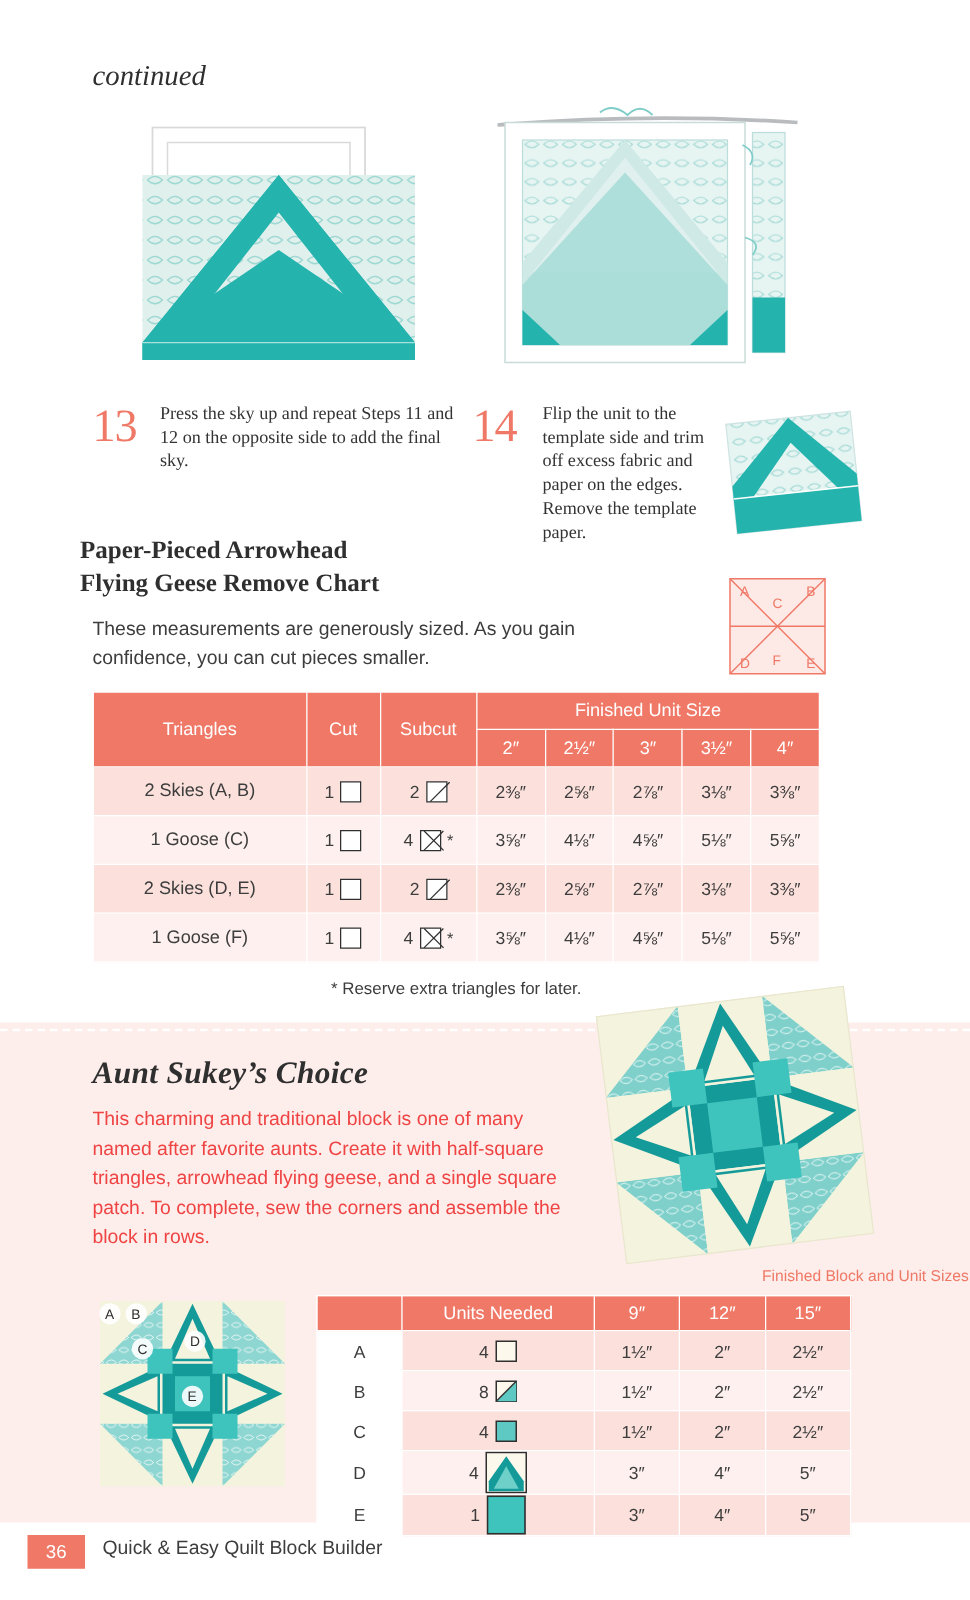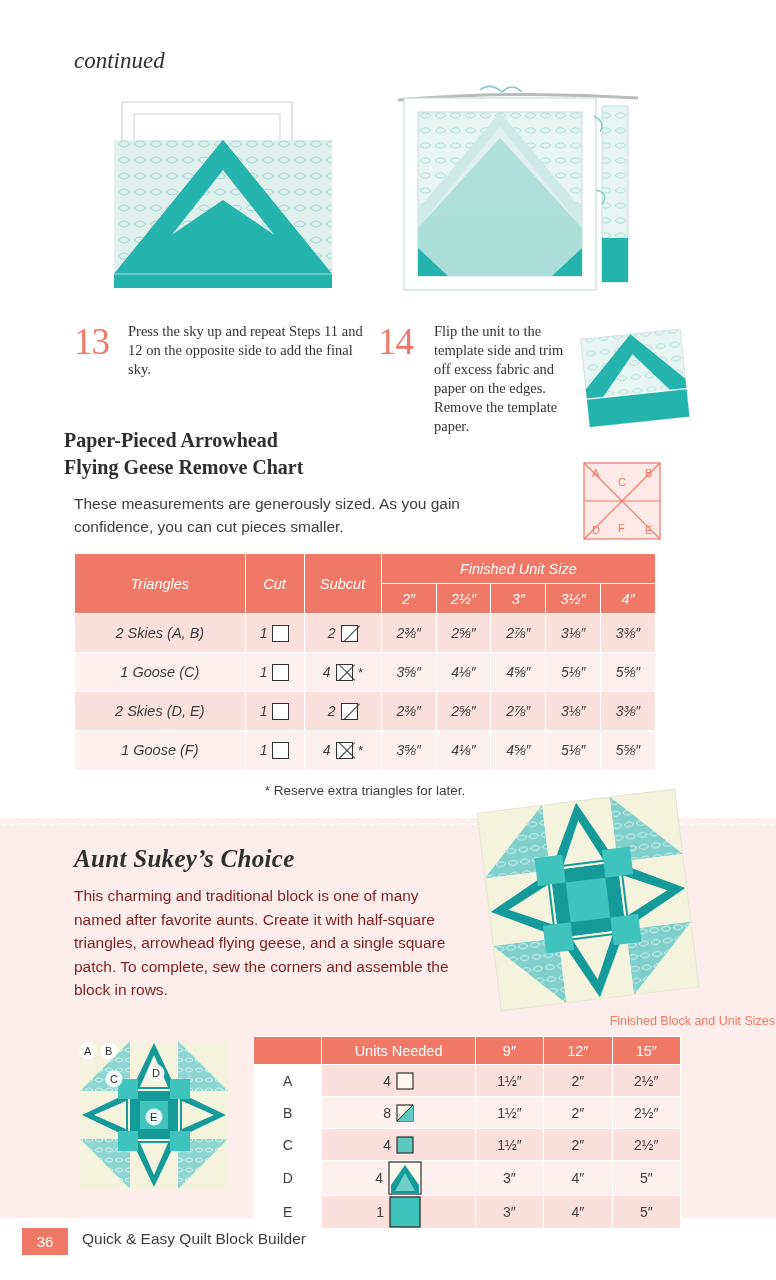--- a/index.html
+++ b/index.html
@@ -71,21 +71,20 @@
   #cut-table {
     position: absolute; left: 74px; top: 553px; width: 582px;
     border-collapse: collapse;
     font-size: 13.5px;
   }
   #cut-table th, #cut-table td {
     border: 1px solid #ffffff;
     text-align: center;
     vertical-align: middle;
     padding: 0;
-    font-style: italic;
   }
   #cut-table thead th {
     background: #ef7866;
     color: #ffffff;
     font-weight: normal;
     font-size: 14.5px;
     height: 30px;
   }
   #cut-table thead th.tall { height: 59px; }
   #cut-table tbody td { height: 39px; color: #3d3d3d; font-size: 14px; }
@@ -111,21 +110,21 @@
   }
   #aunt-title {
     position: absolute; left: 74px; top: 845px;
     font-family: "Liberation Serif", serif;
     font-style: italic; font-weight: bold;
     font-size: 25px; color: #2f2f2f;
     letter-spacing: 0.3px;
   }
   #aunt-body {
     position: absolute; left: 74px; top: 884px; width: 390px;
-    font-size: 15.5px; line-height: 23.5px; color: #7f1d1d;
+    font-size: 15.5px; line-height: 23.5px; color: #ef4444;
   }
   #fin-block-label {
     position: absolute; left: 470px; top: 1014px; width: 305px;
     text-align: right;
     font-size: 12.5px; color: #ef7866;
   }
 
   
   #units-table {
     position: absolute; left: 253px; top: 1036px; width: 428px;

